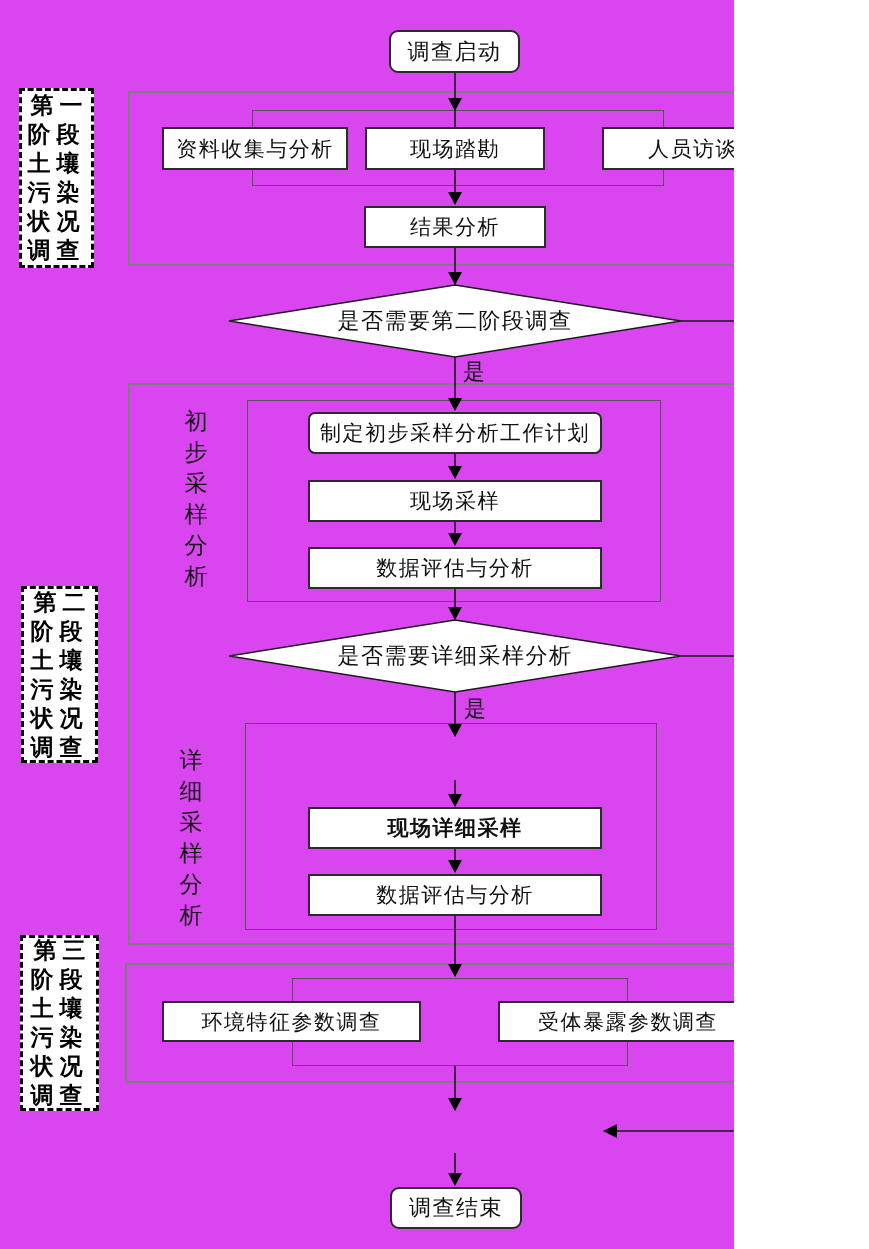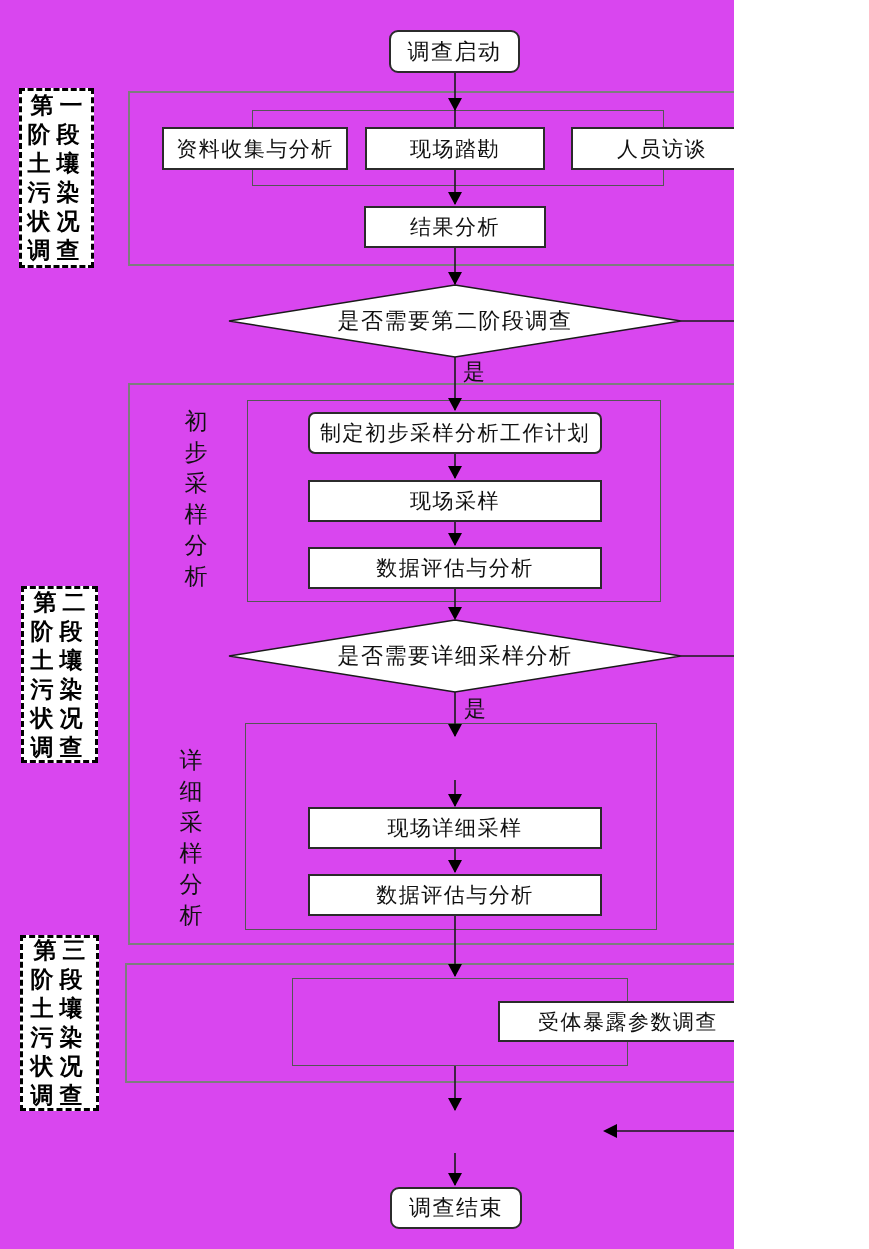--- a/index.html
+++ b/index.html
@@ -89,21 +89,21 @@
   <div class="dashed-label" style="left:19px; top:88px; width:75px; height:180px;">第一
 阶段
 土壤
 污染
 状况
 调查</div>
   <div class="region" style="left:128px; top:91px; width:654px; height:175px;"></div>
   <div class="group-rect" style="left:252px; top:110px; width:412px; height:76px;"></div>
   <div class="node" style="left:162px; top:127px; width:186px; height:43px;">资料收集与分析</div>
   <div class="node" style="left:365px; top:127px; width:180px; height:43px;">现场踏勘</div>
-  <div class="node" style="left:571px; top:127px; width:182px; height:43px;">人员访谈</div>
+  <div class="node" style="left:602px; top:127px; width:182px; height:43px;">人员访谈</div>
   <div class="node" style="left:364px; top:206px; width:182px; height:42px;">结果分析</div>
 
   <div class="diamond-text" style="left:280px; top:297px; width:350px; height:48px;">是否需要第二阶段调查</div>
   <div class="branch-label" style="left:736px; top:284px;">否</div>
   <div class="branch-label" style="left:463px; top:357px;">是</div>
 
   <div class="dashed-label" style="left:21px; top:586px; width:77px; height:177px;">第二
 阶段
 土壤
 污染
@@ -126,28 +126,29 @@
   <div class="branch-label" style="left:736px; top:618px;">否</div>
   <div class="branch-label" style="left:464px; top:694px;">是</div>
 
   <div class="group-rect" style="left:245px; top:723px; width:412px; height:207px;"></div>
   <div class="v-label" style="left:177px; top:745px;">详
 细
 采
 样
 分
 析</div>
-  <div class="node" style="left:308px; top:807px; width:294px; height:42px;">现场详细采样</div>
+  <div class="node" style="left:308px; top:807px; width:294px; height:42px;font-weight:bold;">现场详细采样</div>
   <div class="node" style="left:308px; top:874px; width:294px; height:42px;">数据评估与分析</div>
 
   <div class="dashed-label" style="left:20px; top:935px; width:79px; height:176px;">第三
 阶段
 土壤
 污染
 状况
 调查</div>
   <div class="region" style="left:125px; top:963px; width:658px; height:120px;"></div>
   <div class="group-rect" style="left:292px; top:978px; width:336px; height:88px;"></div>
+  <div class="node" style="left:162px; top:1001px; width:259px; height:41px;">环境特征参数调查</div>
   <div class="node" style="left:498px; top:1001px; width:260px; height:41px;">受体暴露参数调查</div>
 
   <div class="node rounded" style="left:390px; top:1187px; width:132px; height:42px;">调查结束</div>
 
 </div>
 
 </body></html>

